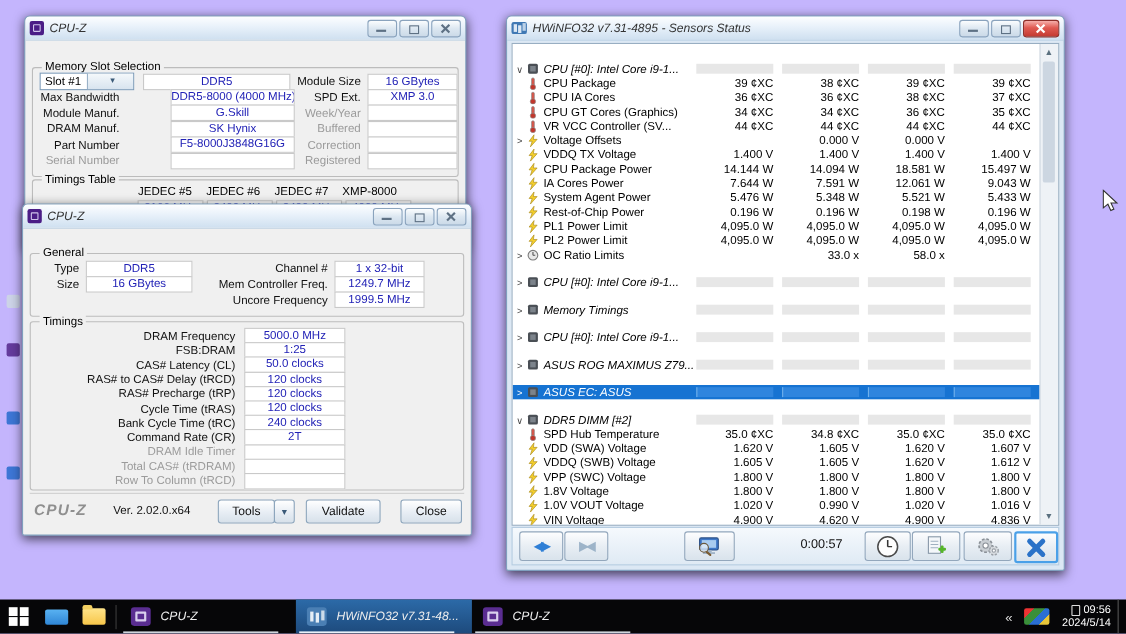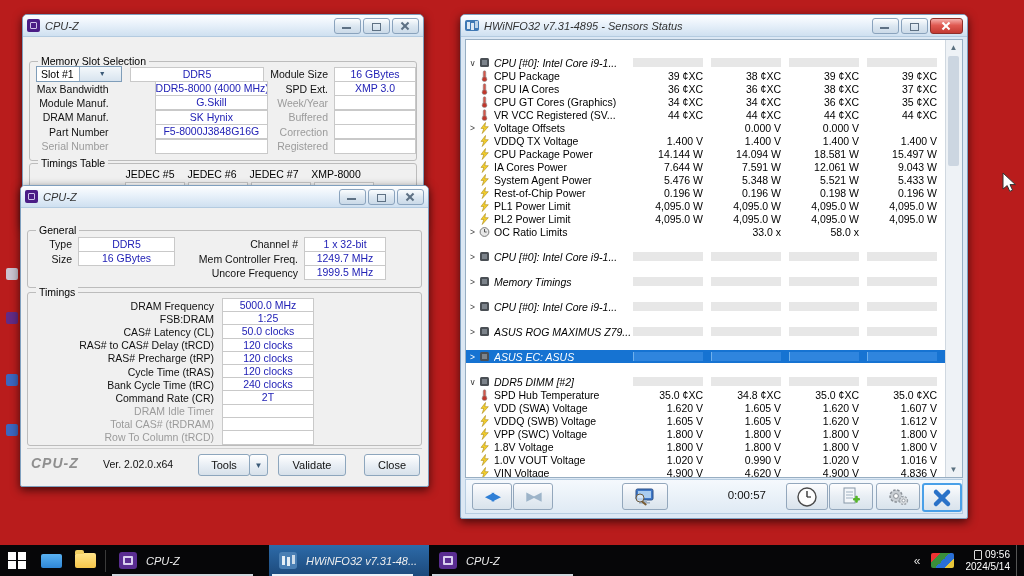--- a/index.html
+++ b/index.html
@@ -1,16 +1,16 @@
 <!DOCTYPE html>
 <html><head>
 <meta charset="utf-8">
 <style>
   html,body{margin:0;padding:0;background:#222;}
-  #screen{position:relative;width:1024px;height:576px;background:#b91c1c;overflow:hidden;
+  #screen{position:relative;width:1024px;height:576px;background:#c4b5fd;overflow:hidden;
           font-family:"Liberation Sans",sans-serif;font-size:11px;color:#000;}
   
   .desk-label{position:absolute;left:2px;color:#eee;font-size:10px;font-style:italic;text-shadow:1px 1px 1px #000;}
   .desk-mark{position:absolute;left:6px;width:12px;height:12px;border-radius:2px;opacity:.9;}
   
   .win{position:absolute;background:#f0f0f0;border:1px solid #7f9fbe;border-radius:5px 5px 2px 2px;
        box-shadow:0 3px 10px rgba(0,0,0,.65);}
   .titlebar{height:21px;display:flex;align-items:center;padding:0 4px;
             background:linear-gradient(#fdfeff,#e8f1fa 45%,#cfe0f0);
             border-bottom:1px solid #b4cbe0;border-radius:4px 4px 0 0;}
@@ -527,21 +527,21 @@
           <div class="hwrow" data-type="sensor" data-icon="temp">
     <span class="chev"></span>
 
     <span class="ic ic-temp">
       <svg width="11" height="12" viewBox="0 0 11 12">
                 <rect x="4.2" y="0.8" width="2.6" height="7" rx="1.3" fill="#d6564a" stroke="#8d8d8d" stroke-width="0.6"></rect>
                 <circle cx="5.5" cy="9.2" r="2.4" fill="#c2372c" stroke="#8d8d8d" stroke-width="0.6"></circle>
               </svg>
     </span>
 
-    <span class="lbl">VR VCC Registered (SV...</span>
+    <span class="lbl">VR VCC Controller (SV...</span>
     <span class="cell">
               <b>44 ¢XC</b>
             </span>
     <span class="cell">
               <b>44 ¢XC</b>
             </span>
     <span class="cell">
               <b>44 ¢XC</b>
             </span>
     <span class="cell">

